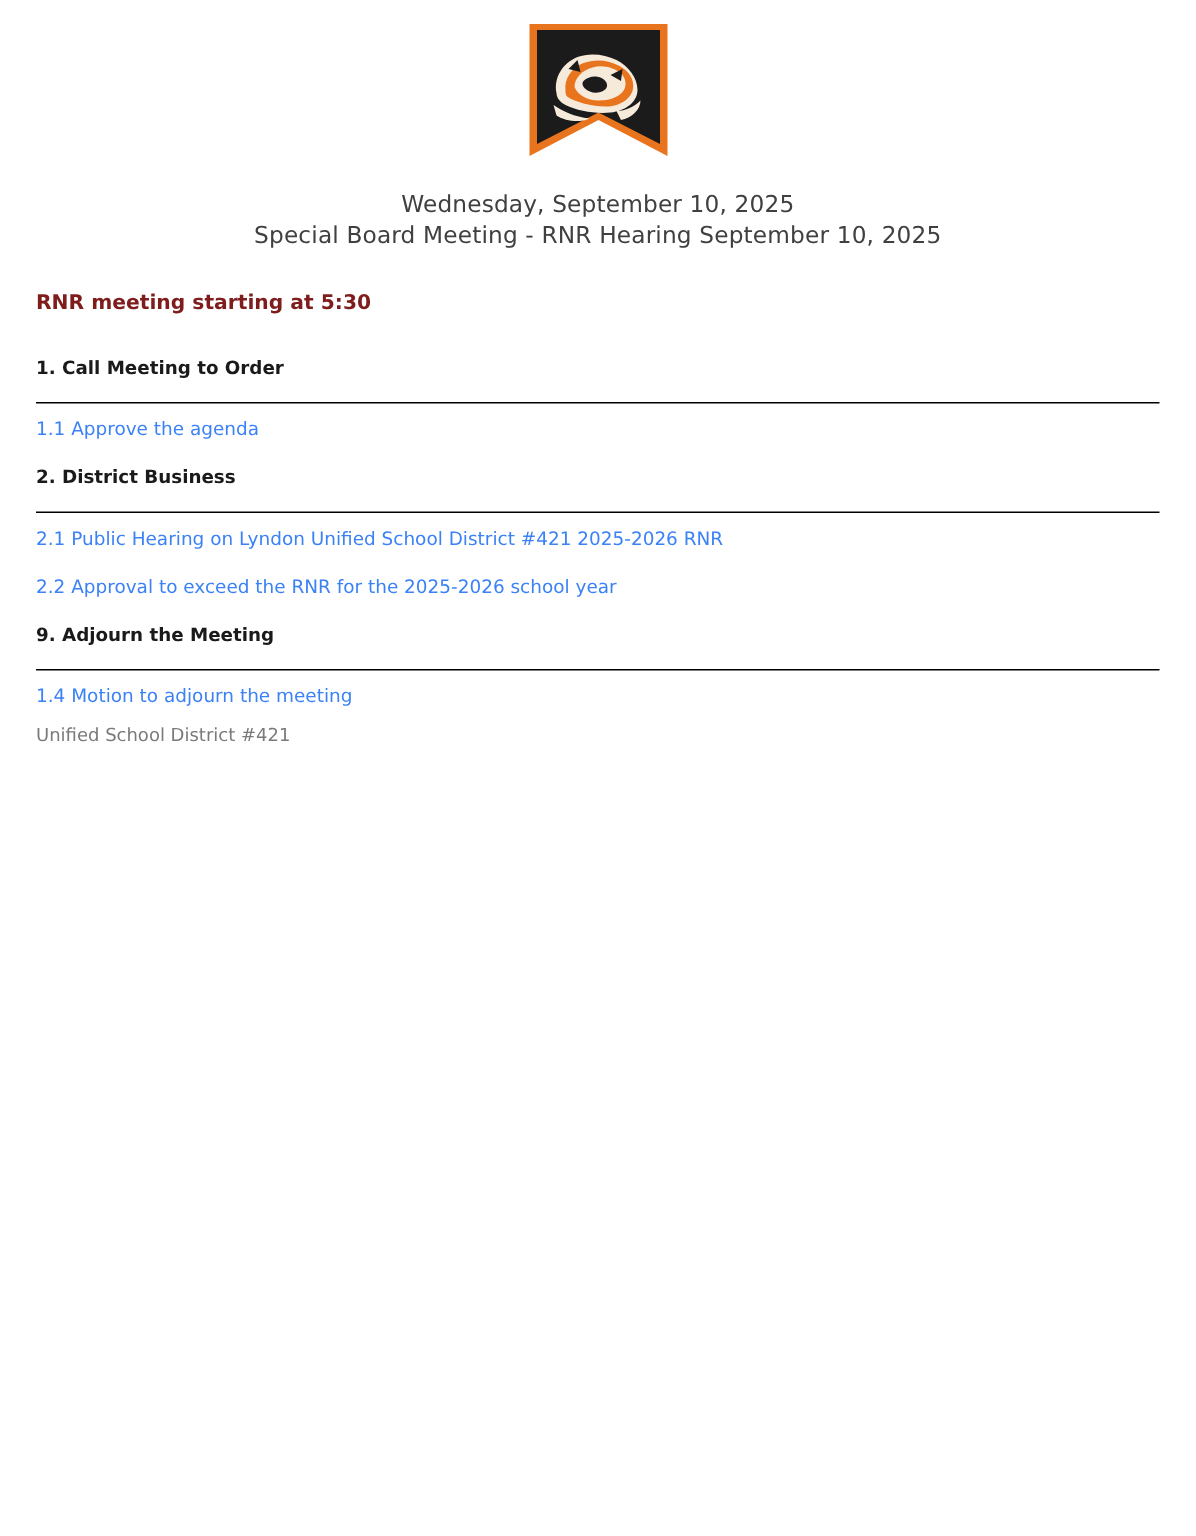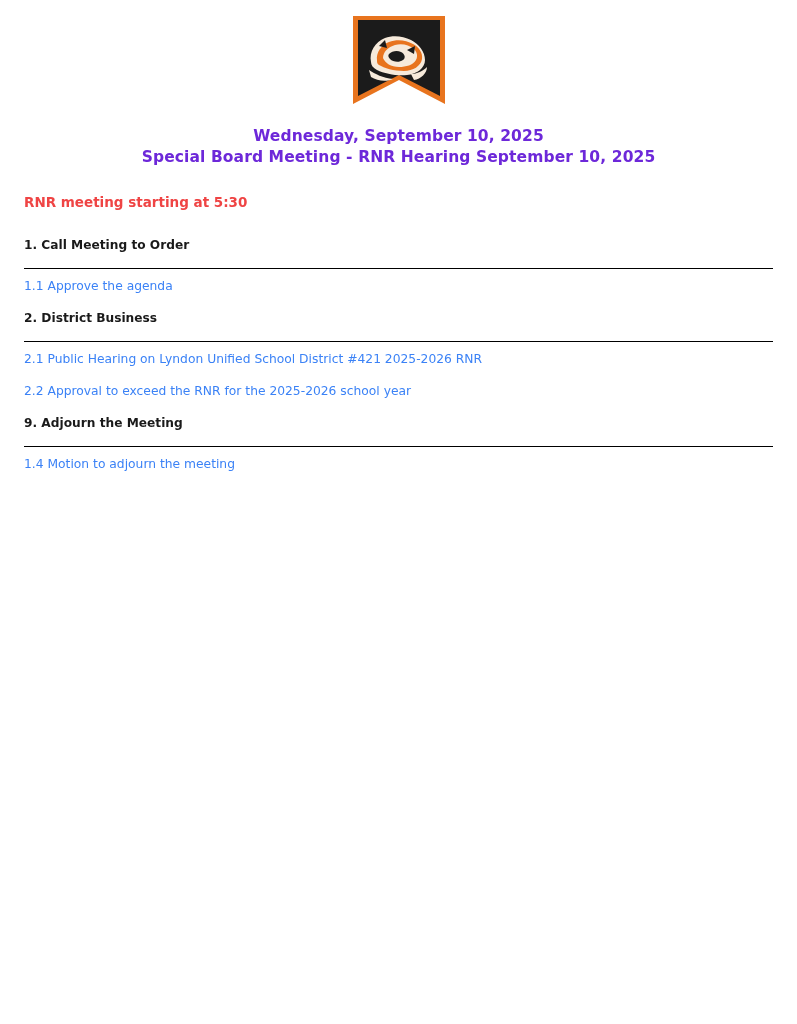--- a/index.html
+++ b/index.html
@@ -34,32 +34,32 @@
     position: relative;
   }
   .logo svg { display: block; }
   .title-block {
     text-align: center;
     margin-top: 18px;
     line-height: 1.35;
   }
   .title-line {
     font-size: 15.5px;
-    font-weight: bold;
-    color: #6d28d9;
+    font-weight: normal;
+    color: #404040;
     letter-spacing: 0.1px;
   }
   .content {
     padding: 0 24px 0 24px;
     margin-top: 26px;
   }
   .lead {
     font-size: 13.5px;
     font-weight: bold;
-    color: #ef4444;
+    color: #7f1d1d;
     margin-bottom: 28px;
   }
   .section {
     margin-bottom: 2px;
   }
   .section-head {
     font-size: 12.2px;
     font-weight: bold;
     color: #1a1a1a;
     padding-bottom: 16px;
@@ -121,16 +121,17 @@
 
     <div class="section">
       <div class="section-head">2. District Business</div>
       <div class="item">2.1 Public Hearing on Lyndon Unified School District #421 2025-2026 RNR</div>
       <div class="item">2.2 Approval to exceed the RNR for the 2025-2026 school year</div>
     </div>
 
     <div class="section">
       <div class="section-head">9. Adjourn the Meeting</div>
       <div class="item">1.4 Motion to adjourn the meeting</div>
+      <div class="footer-note">Unified School District #421</div>
     </div>
 
   </div>
 </div>
 
 </body></html>

